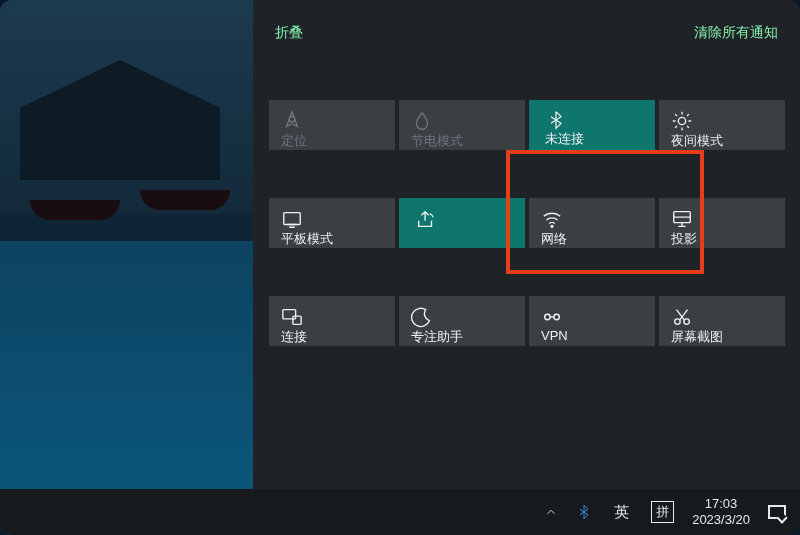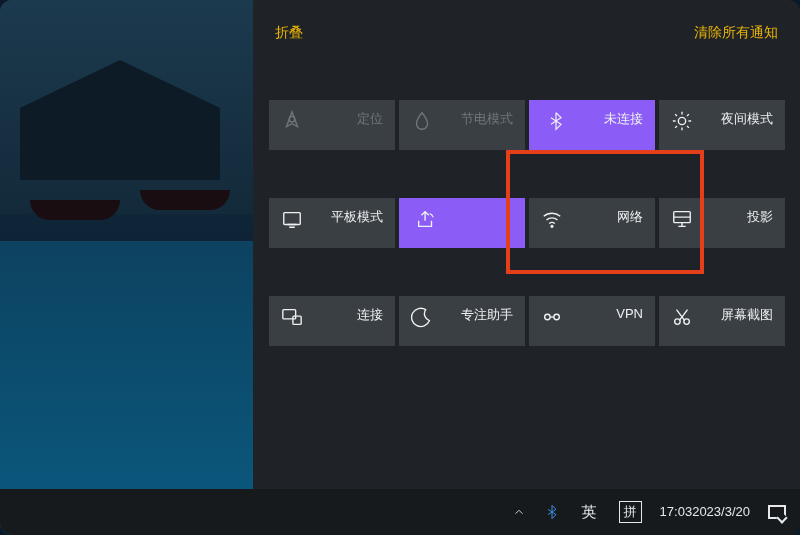--- a/index.html
+++ b/index.html
@@ -43,43 +43,43 @@
     background: #1f2327;
     padding: 16px 10px 10px 10px;
   }
   .ac-header {
     display: flex;
     justify-content: space-between;
     color: #9aa3ab;
     font-size: 14px;
     padding: 8px 12px 14px 12px;
   }
-  .ac-header span { color: #eab308; }
+  .ac-header span { color: #86efac; }
   .tiles {
     display: grid;
     grid-template-columns: repeat(4, 126px);
     grid-auto-rows: 94px;
     gap: 4px;
     padding-left: 6px;
   }
   .tile {
     background: #3a3f44;
     color: #eef0f2;
     position: relative;
     padding: 10px 12px 12px 12px;
     display: flex;
-    flex-direction: row;
+    flex-direction: column;
     justify-content: space-between;
     font-size: 14px;
     margin-top: 44px;
   }
   .tile .icon { width: 22px; height: 22px; display:flex; align-items:center; justify-content:center; }
   .tile .label { font-size: 13px; margin-bottom: 2px; }
   .tile.disabled .icon, .tile.disabled .label { color: #6f767d; }
-  .tile.active { background: #8b5cf6; padding-left: 16px; }
+  .tile.active { background: #0f766e; padding-left: 16px; }
 
   .highlight-box {
     position: absolute;
     border: 4px solid #e53e1a;
     pointer-events: none;
     left: 506px;
     top: 150px;
     width: 198px;
     height: 124px;
   }
@@ -92,21 +92,21 @@
     justify-content: flex-end;
     align-items: center;
     padding-right: 10px;
     gap: 10px;
     color: #e6e8ea;
     font-size: 13px;
   }
   .taskbar .tray-item { display:flex; align-items:center; justify-content:center; height:100%; padding:0 4px; }
   .taskbar .ime { border:1px solid #e6e8ea; padding:1px 4px; font-size:13px; }
   .taskbar .ime2 { padding:1px 4px; font-size:15px; }
-  .taskbar .clock { text-align:center; line-height:1.2; font-size:13px; }
+  .taskbar .clock { text-align:center; line-height:1.2; font-size:13px;flex-direction:column; }
   .taskbar .notif { border:2px solid #e6e8ea; width:18px; height:14px; position:relative; }
   .taskbar .notif::after { content:""; position:absolute; right:-2px; bottom:-5px; width:6px; height:6px; border-right:2px solid #e6e8ea; border-bottom:2px solid #e6e8ea; transform:rotate(45deg); background:#171a1d; }
 
   svg { stroke: currentColor; fill: none; stroke-width:1.5; }
 </style>
 </head>
 <body>
 
 <div class="wallpaper">
   <div class="sky"></div>

